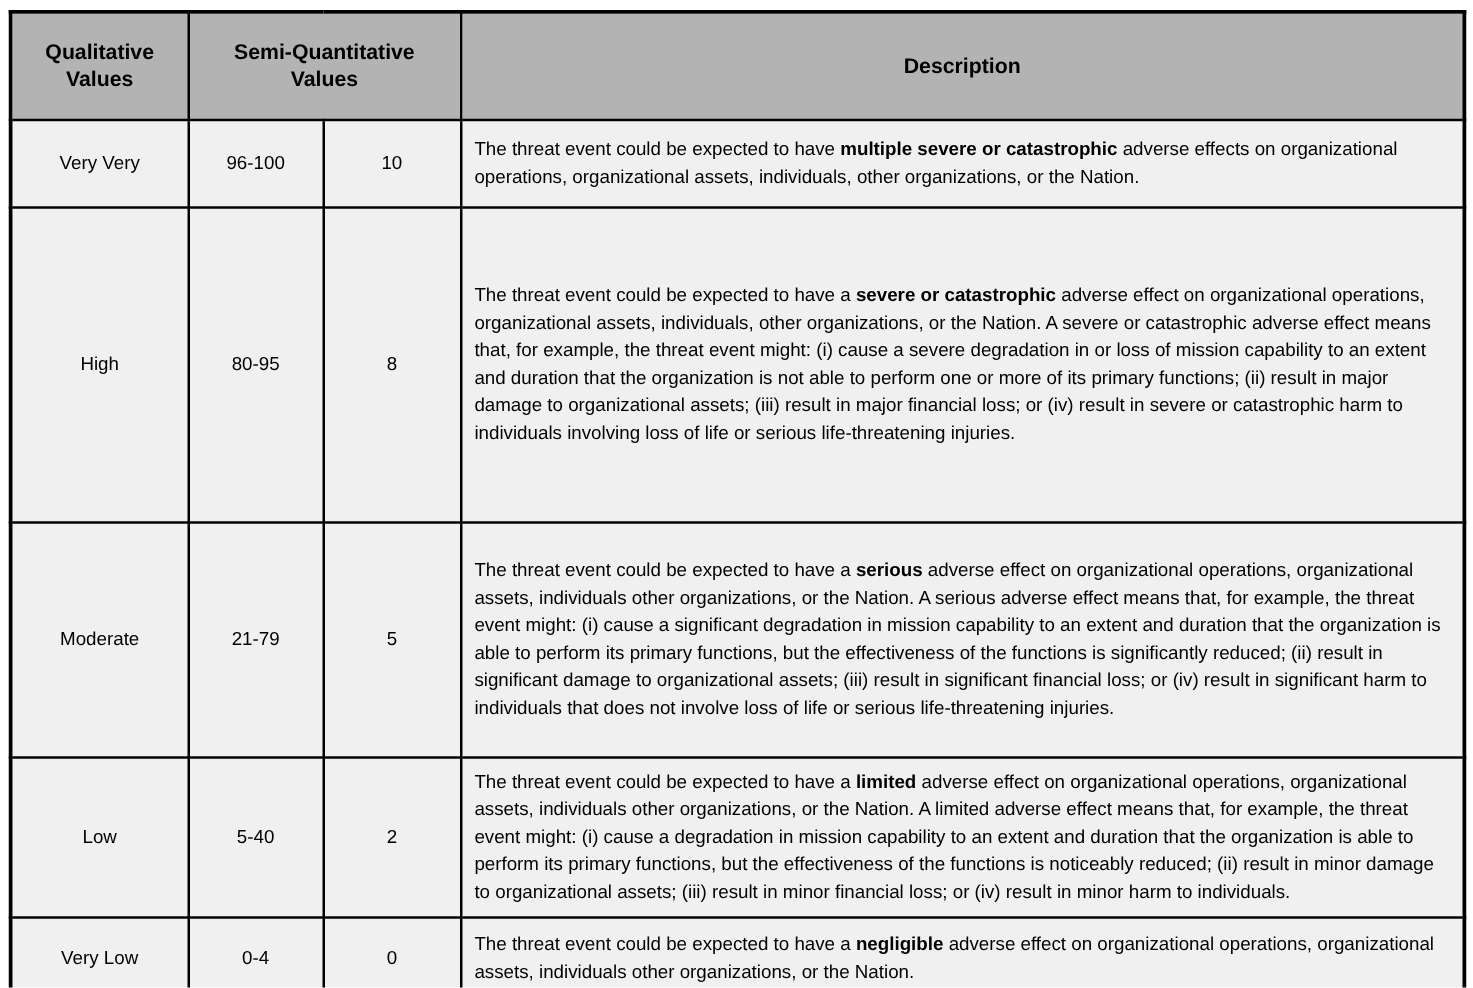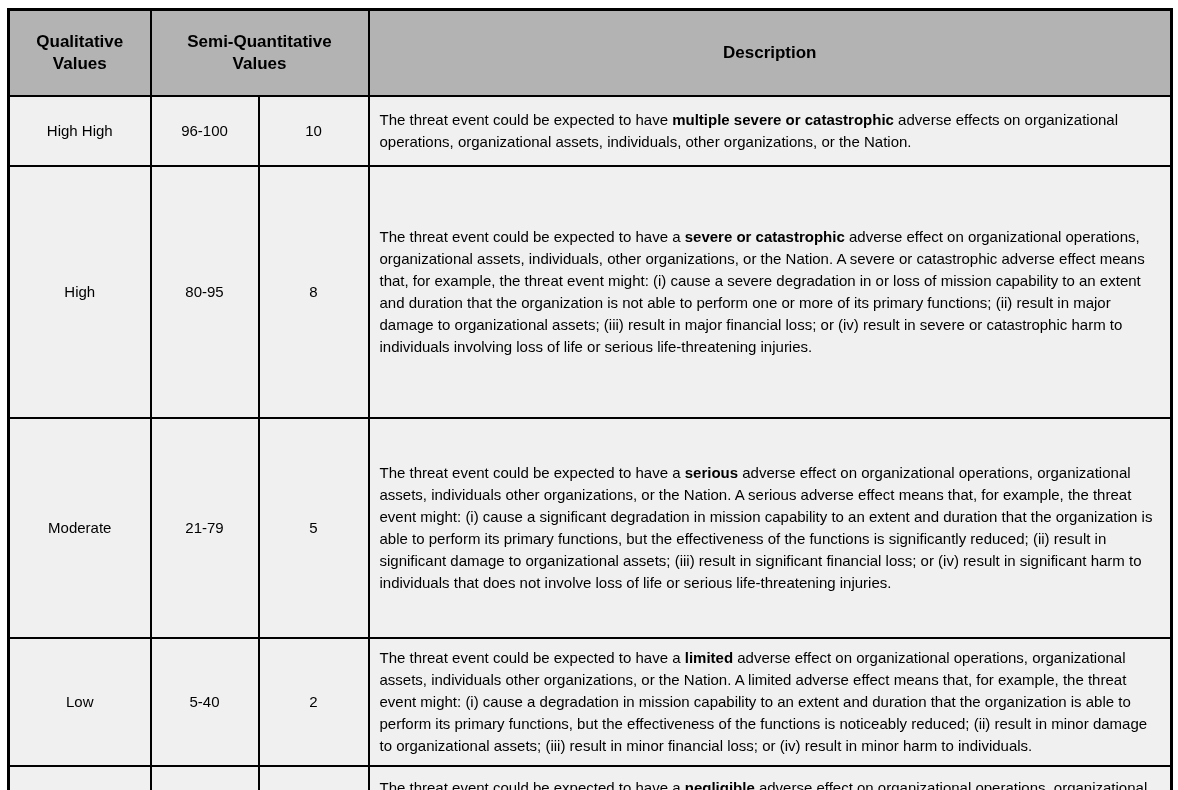--- a/index.html
+++ b/index.html
@@ -65,21 +65,21 @@
     padding: 2px 4px;
   }
   .cell-desc {
     text-align: left;
     line-height: 22px;
     padding: 8px 14px 8px 10px;
   }
   .cell-desc b { font-weight: bold; text-align: center; }
   .row-0 td { height: 70px; }
   .row-1 td { height: 252px; }
-  .row-2 td { height: 220px; }
+  .row-2 td { height: 188px; }
   .row-3 td { height: 124px; }
   .row-4 td { height: 67px; }
 </style>
 </head>
 <body>
 
 <div class="page">
   <table class="impact">
     <colgroup>
       <col style="width:142px">
@@ -95,21 +95,21 @@
         <th colspan="2">
           <span class="th-inner narrow">Semi-Quantitative Values</span>
         </th>
         <th>
           <span class="th-inner">Description</span>
         </th>
       </tr>
     </thead>
     <tbody>
         <tr class="row-0">
-          <td class="cell-qual">High High</td>
+          <td class="cell-qual">Very Very</td>
           <td class="cell-range">96-100</td>
           <td class="cell-value">10</td>
           <td class="cell-desc"><span>The threat event could be expected to have </span><b>multiple severe or catastrophic</b><span> adverse effects on organizational operations, organizational assets, individuals, other organizations, or the Nation.</span></td>
         </tr>
         <tr class="row-1">
           <td class="cell-qual">High</td>
           <td class="cell-range">80-95</td>
           <td class="cell-value">8</td>
           <td class="cell-desc"><span>The threat event could be expected to have a </span><b>severe or catastrophic</b><span> adverse effect on organizational operations, organizational assets, individuals, other organizations, or the Nation. A severe or catastrophic adverse effect means that, for example, the threat event might: (i) cause a severe degradation in or loss of mission capability to an extent and duration that the organization is not able to perform one or more of its primary functions; (ii) result in major damage to organizational assets; (iii) result in major financial loss; or (iv) result in severe or catastrophic harm to individuals involving loss of life or serious life-threatening injuries.</span></td>
         </tr>

